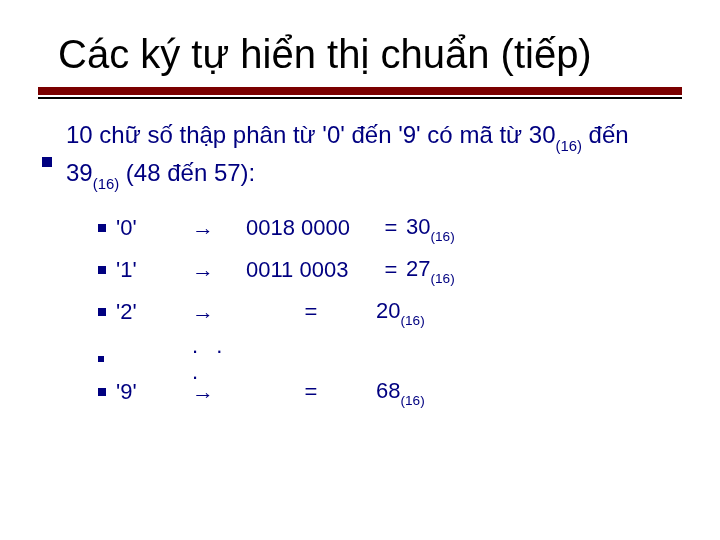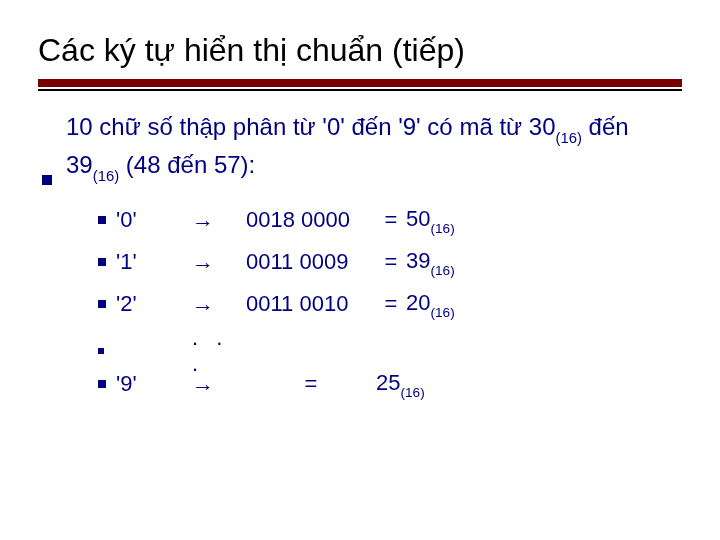--- a/index.html
+++ b/index.html
@@ -9,24 +9,25 @@
     background: #fff;
     font-family: Arial, "Helvetica Neue", sans-serif;
     position: relative;
     overflow: hidden;
   }
   .slide {
     padding: 32px 38px 0 38px;
   }
   .title {
     font-family: Verdana, Arial, sans-serif;
-    font-size: 32px;
+    font-size: 40px;
     color: #000;
     font-weight: 400;
     padding-bottom: 8px;
+    margin-left: 20px;
   }
   .hr-wrap {
     margin-top: 2px;
   }
   .hr-red {
     height: 8px;
     background: #7a0000; 
   }
   .hr-gap {
     height: 2px;
@@ -34,21 +35,21 @@
   }
   .hr-thin {
     height: 2px;
     background: #000;
   }
   .content {
     margin-top: 18px;
   }
   .lead {
     display: flex;
-    align-items: flex-end;
+    align-items: center;
     gap: 14px;
     font-size: 24px;
     color: #000080;
     line-height: 1.5;
     padding-left: 4px;
   }
   .bullet-sq {
     width: 10px;
     height: 10px;
     background: #000080;
@@ -120,44 +121,43 @@
 
       <div class="row">
         <div>
             <div class="sq"></div>
           </div>
         <div class="char">'0'</div>
         <div class="arrow">→</div>
         <div class="binary">0018 0000</div>
         <div class="eq">=</div>
         <div class="hex">
-          <span>50</span><span class="sub16">(16)</span>
+          <span>30</span><span class="sub16">(16)</span>
         </div>
       </div>
 
       <div class="row">
         <div>
             <div class="sq"></div>
           </div>
         <div class="char">'1'</div>
         <div class="arrow">→</div>
-        <div class="binary">0011 0009</div>
+        <div class="binary">0011 0003</div>
         <div class="eq">=</div>
         <div class="hex">
-          <span>39</span><span class="sub16">(16)</span>
+          <span>27</span><span class="sub16">(16)</span>
         </div>
       </div>
 
       <div class="row">
         <div>
             <div class="sq"></div>
           </div>
         <div class="char">'2'</div>
         <div class="arrow">→</div>
-        <div class="binary">0011 0010</div>
         <div class="eq">=</div>
         <div class="hex">
           <span>20</span><span class="sub16">(16)</span>
         </div>
       </div>
 
       <div class="dots-row">
         <div>
             <div class="sq"></div>
           </div>
@@ -169,20 +169,20 @@
       </div>
 
       <div class="row">
         <div>
             <div class="sq"></div>
           </div>
         <div class="char">'9'</div>
         <div class="arrow">→</div>
         <div class="eq">=</div>
         <div class="hex">
-          <span>25</span><span class="sub16">(16)</span>
+          <span>68</span><span class="sub16">(16)</span>
         </div>
       </div>
 
     </div>
 
   </div>
 </div>
 
 </body></html>

